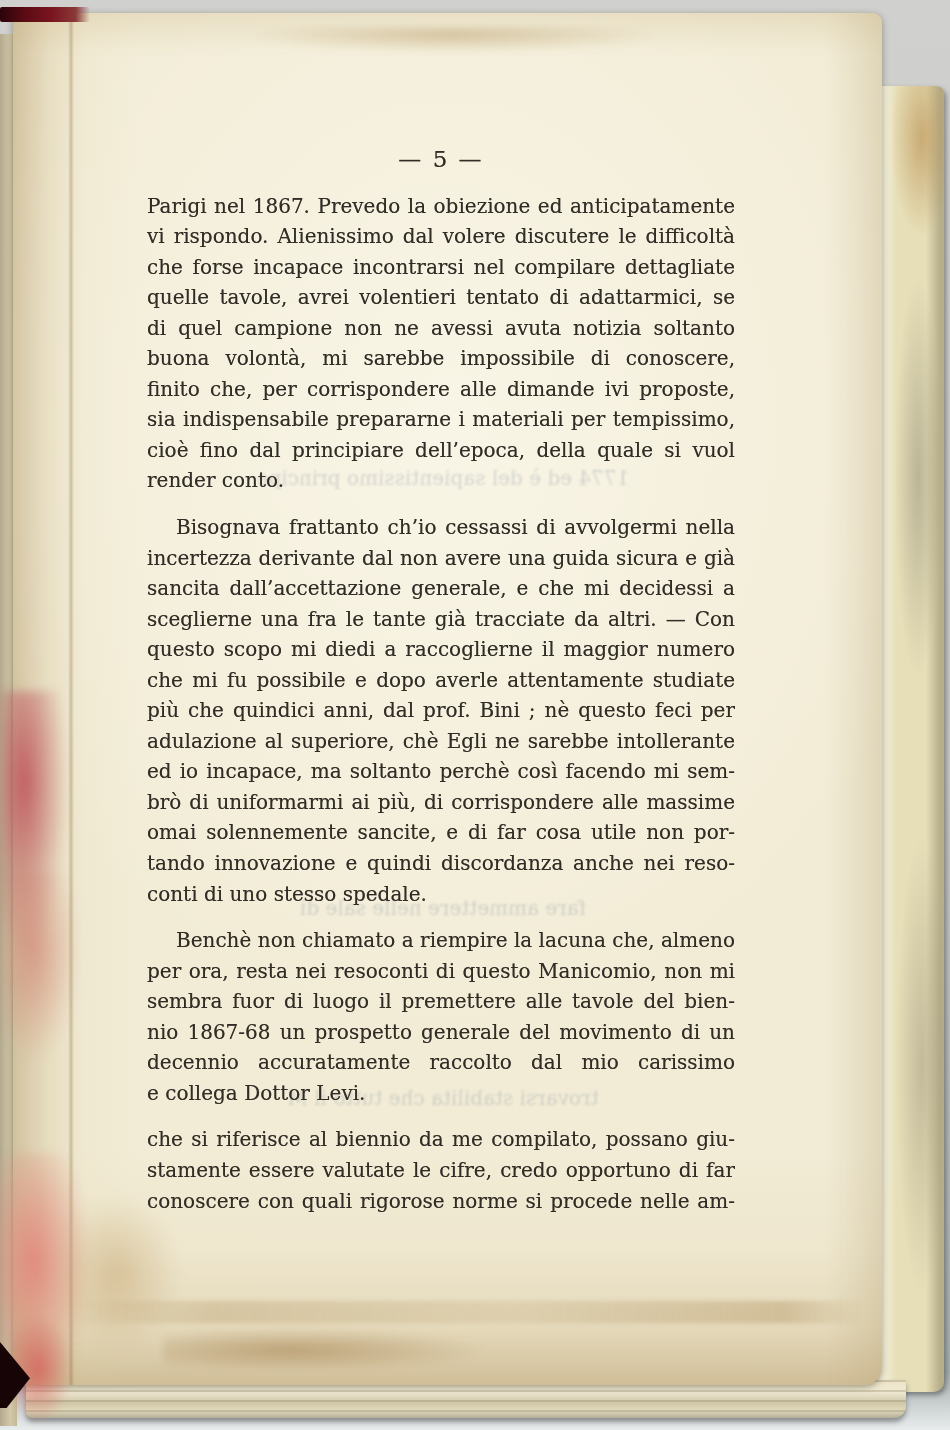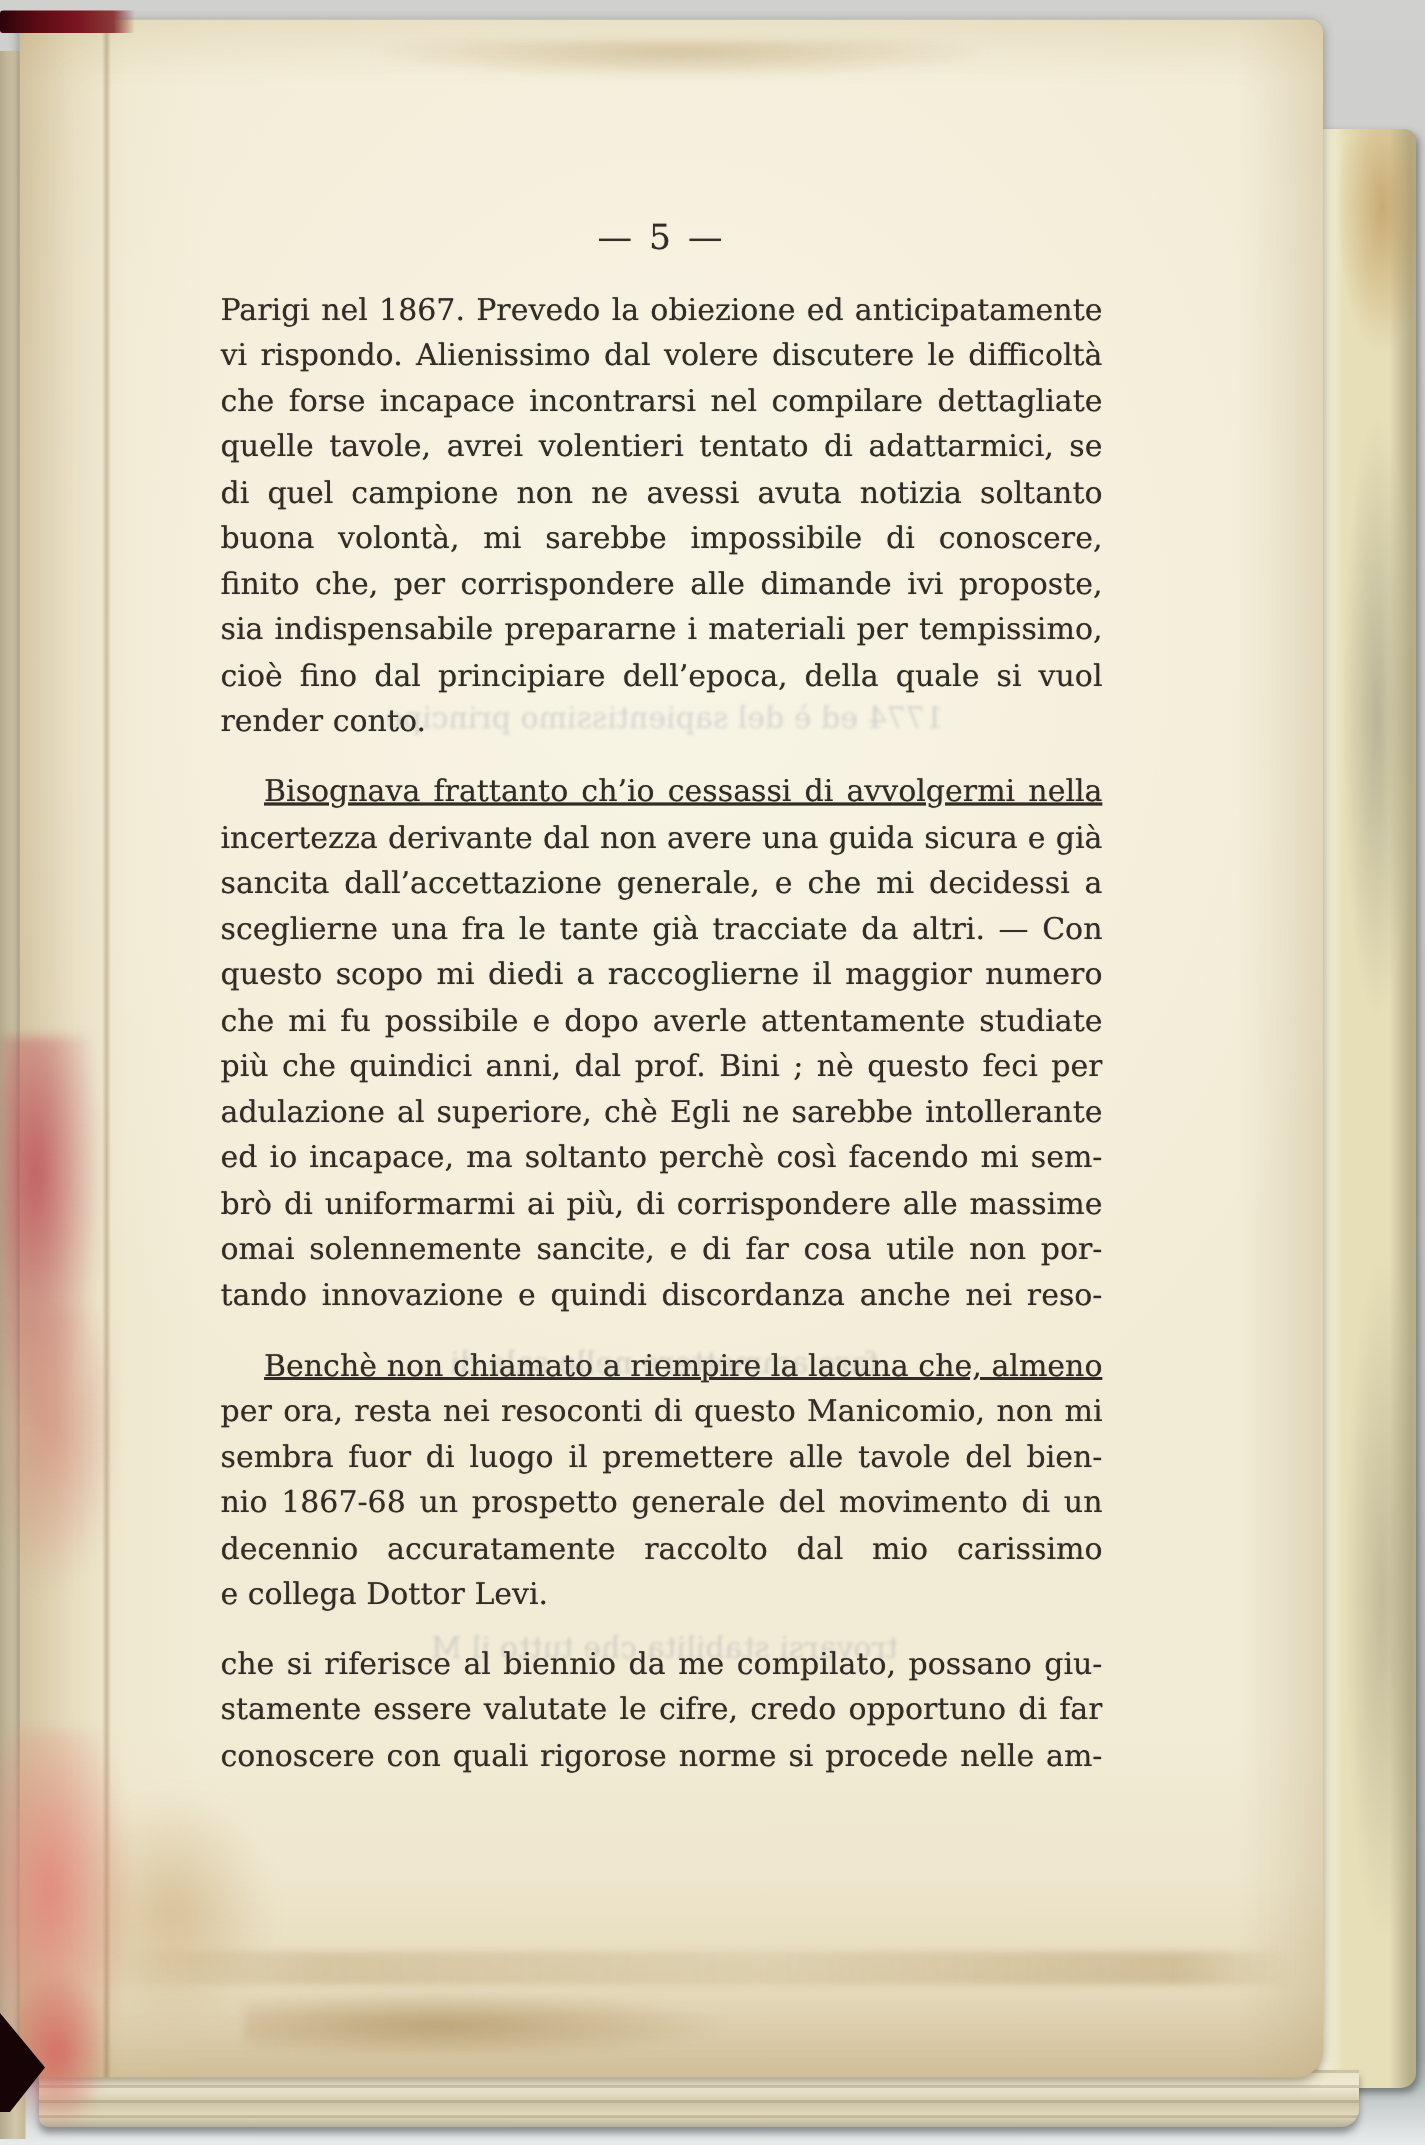--- a/index.html
+++ b/index.html
@@ -81,21 +81,21 @@
   }
   
   .text-block{
     position:absolute;left:118px;top:131px;width:620px;z-index:5;
     color:#312d26;font-size:20px;line-height:30.55px;
     text-shadow:0 0 0.6px rgba(48,44,36,0.55);
   }
   .page-number{ text-align:center;font-size:23px;letter-spacing:2px;margin-bottom:10px; }
   .para{margin:16px;}
   .line{ text-align:justify;text-align-last:justify;height:30.55px;overflow:hidden;white-space:normal; }
-  .line.ind{ text-indent:29px;text-decoration:underline; }
+  .line.ind{ text-indent:29px; }
   .line.end{ text-align-last:left; }
   
   .bleed{
     position:absolute;left:130px;z-index:4;white-space:nowrap;
     font-size:20px;color:#8e99a6;opacity:0.34;filter:blur(1.2px);
     transform:scaleX(-1);transform-origin:50% 50%;width:600px;text-align:center;
     pointer-events:none;
   }
 </style>
 </head>
@@ -138,20 +138,21 @@
           <div class="line">sancita dall’accettazione generale, e che mi decidessi a</div>
           <div class="line">sceglierne una fra le tante già tracciate da altri. — Con</div>
           <div class="line">questo scopo mi diedi a raccoglierne il maggior numero</div>
           <div class="line">che mi fu possibile e dopo averle attentamente studiate</div>
           <div class="line">più che quindici anni, dal prof. Bini ; nè questo feci per</div>
           <div class="line">adulazione al superiore, chè Egli ne sarebbe intollerante</div>
           <div class="line">ed io incapace, ma soltanto perchè così facendo mi sem-</div>
           <div class="line">brò di uniformarmi ai più, di corrispondere alle massime</div>
           <div class="line">omai solennemente sancite, e di far cosa utile non por-</div>
           <div class="line">tando innovazione e quindi discordanza anche nei reso-</div>
+          <div class="line end">conti di uno stesso spedale.</div>
         </div>
         <div class="para">
           <div class="line ind">Benchè non chiamato a riempire la lacuna che, almeno</div>
           <div class="line">per ora, resta nei resoconti di questo Manicomio, non mi</div>
           <div class="line">sembra fuor di luogo il premettere alle tavole del bien-</div>
           <div class="line">nio 1867-68 un prospetto generale del movimento di un</div>
           <div class="line">decennio accuratamente raccolto dal mio carissimo amico</div>
           <div class="line end">e collega Dottor Levi.</div>
         </div>
         <div class="para">

